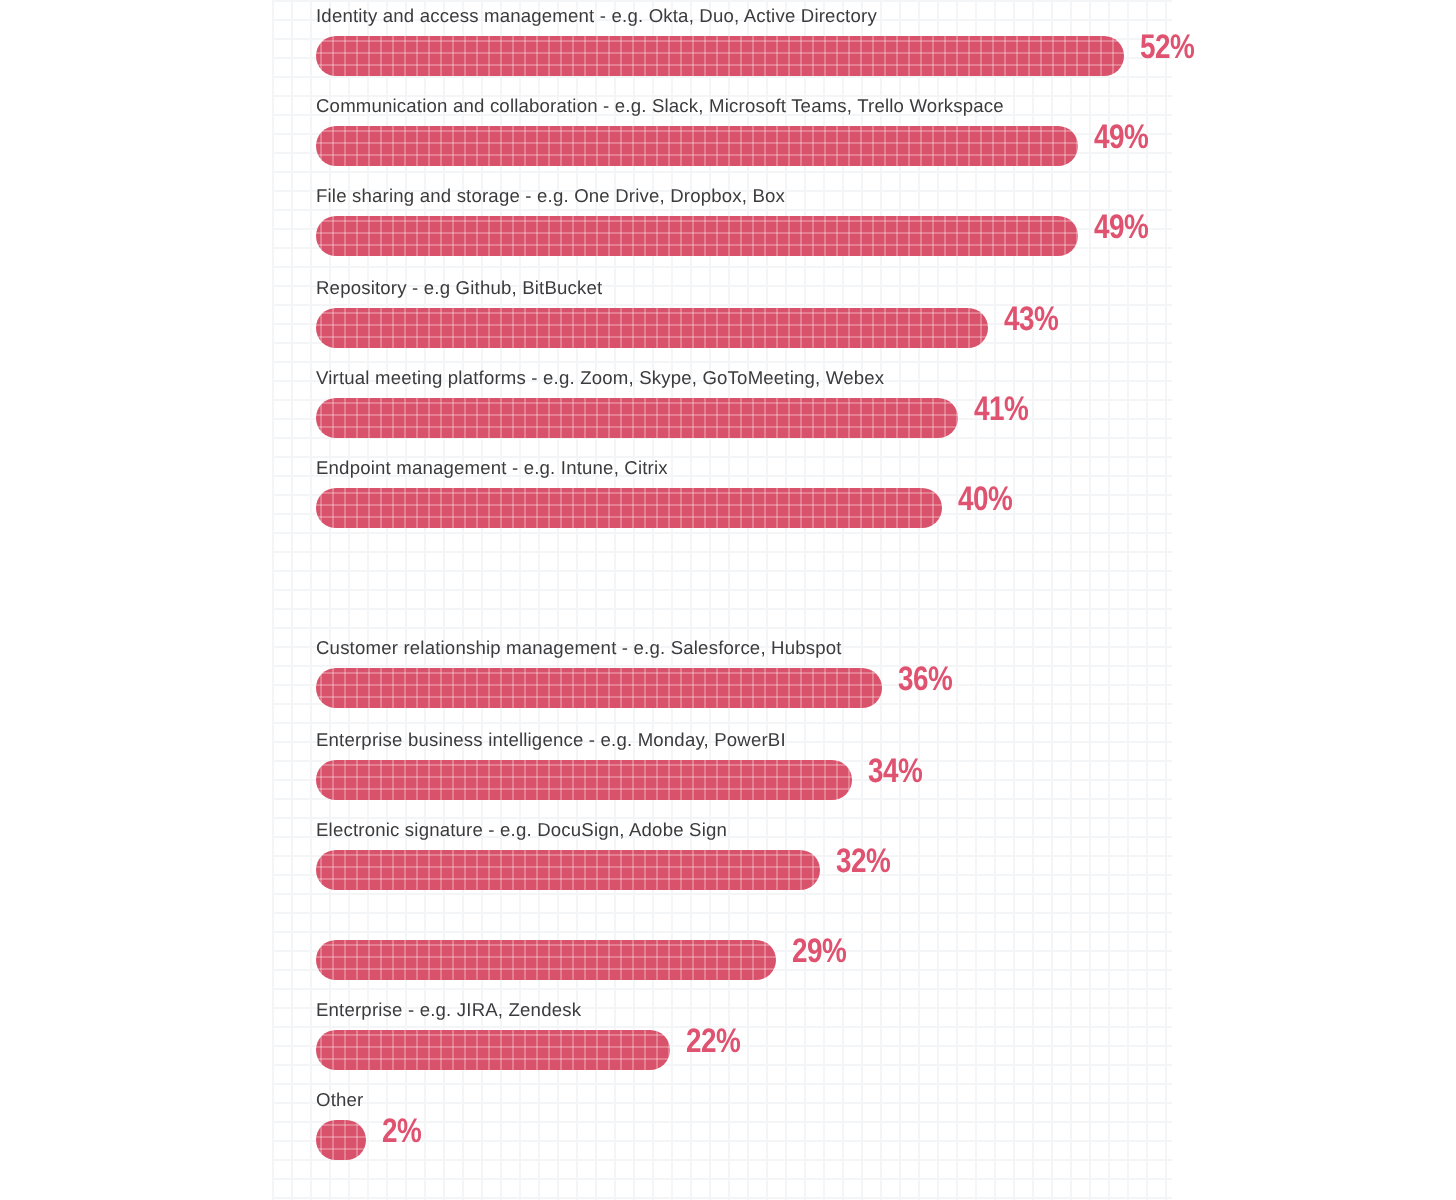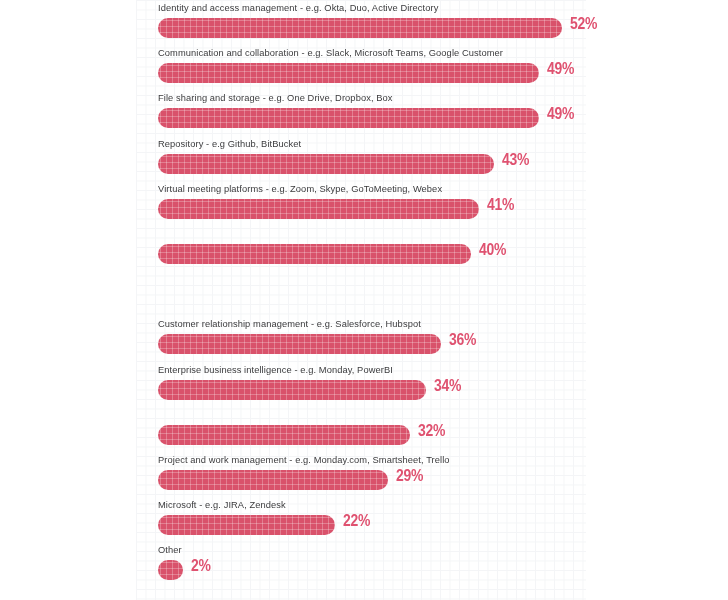--- a/index.html
+++ b/index.html
@@ -101,21 +101,21 @@
 
 <div id="chart">
     <div class="bar-row" style="top: 2px;">
       <div class="bar-label">Identity and access management - e.g. Okta, Duo, Active Directory</div>
       <div class="bar-track" style="width: 404px;">
         <div class="bar-fill" style="width: 404px;"></div>
       </div>
       <div class="bar-value" style="left: 412px;">52%</div>
     </div>
     <div class="bar-row" style="top: 47.2px;">
-      <div class="bar-label">Communication and collaboration - e.g. Slack, Microsoft Teams, Google Customer</div>
+      <div class="bar-label">Communication and collaboration - e.g. Slack, Microsoft Teams, Trello Workspace</div>
       <div class="bar-track" style="width: 381.269px;">
         <div class="bar-fill" style="width: 381.269px;"></div>
       </div>
       <div class="bar-value" style="left: 389.269px;">49%</div>
     </div>
     <div class="bar-row" style="top: 92.4px;">
       <div class="bar-label">File sharing and storage - e.g. One Drive, Dropbox, Box</div>
       <div class="bar-track" style="width: 381.269px;">
         <div class="bar-fill" style="width: 381.269px;"></div>
       </div>
@@ -129,54 +129,55 @@
       <div class="bar-value" style="left: 343.808px;">43%</div>
     </div>
     <div class="bar-row" style="top: 182.8px;">
       <div class="bar-label">Virtual meeting platforms - e.g. Zoom, Skype, GoToMeeting, Webex</div>
       <div class="bar-track" style="width: 320.654px;">
         <div class="bar-fill" style="width: 320.654px;"></div>
       </div>
       <div class="bar-value" style="left: 328.654px;">41%</div>
     </div>
     <div class="bar-row" style="top: 228px;">
+      <div class="bar-label">Endpoint management - e.g. Intune, Citrix</div>
       <div class="bar-track" style="width: 313.077px;">
         <div class="bar-fill" style="width: 313.077px;"></div>
       </div>
       <div class="bar-value" style="left: 321.077px;">40%</div>
     </div>
     <div class="bar-row" style="top: 318.4px; text-align: right;">
       <div class="bar-label">Customer relationship management  - e.g. Salesforce, Hubspot</div>
       <div class="bar-track" style="width: 282.769px;">
         <div class="bar-fill" style="width: 282.769px;"></div>
       </div>
       <div class="bar-value" style="left: 290.769px;">36%</div>
     </div>
     <div class="bar-row" style="top: 363.6px;">
       <div class="bar-label">Enterprise business intelligence - e.g. Monday, PowerBI</div>
       <div class="bar-track" style="width: 267.615px;">
         <div class="bar-fill" style="width: 267.615px;"></div>
       </div>
       <div class="bar-value" style="left: 275.615px;">34%</div>
     </div>
     <div class="bar-row" style="top: 408.8px;">
+      <div class="bar-label">Electronic signature - e.g. DocuSign, Adobe Sign</div>
       <div class="bar-track" style="width: 252.462px;">
         <div class="bar-fill" style="width: 252.462px;"></div>
       </div>
       <div class="bar-value" style="left: 260.462px;">32%</div>
     </div>
     <div class="bar-row" style="top: 454px;">
-      <div class="bar-label">Project and work management - e.g. Monday.com, Smartsheet, Trello</div>
       <div class="bar-track" style="width: 229.731px;">
         <div class="bar-fill" style="width: 229.731px;"></div>
       </div>
       <div class="bar-value" style="left: 237.731px;">29%</div>
     </div>
     <div class="bar-row" style="top: 499.2px;">
-      <div class="bar-label">Microsoft - e.g. JIRA, Zendesk</div>
+      <div class="bar-label">Enterprise - e.g. JIRA, Zendesk</div>
       <div class="bar-track" style="width: 176.692px;">
         <div class="bar-fill" style="width: 176.692px;"></div>
       </div>
       <div class="bar-value" style="left: 184.692px;">22%</div>
     </div>
     <div class="bar-row" style="top: 544.4px;">
       <div class="bar-label">Other</div>
       <div class="bar-track" style="width: 25.1538px;">
         <div class="bar-fill" style="width: 25.1538px;"></div>
       </div>

